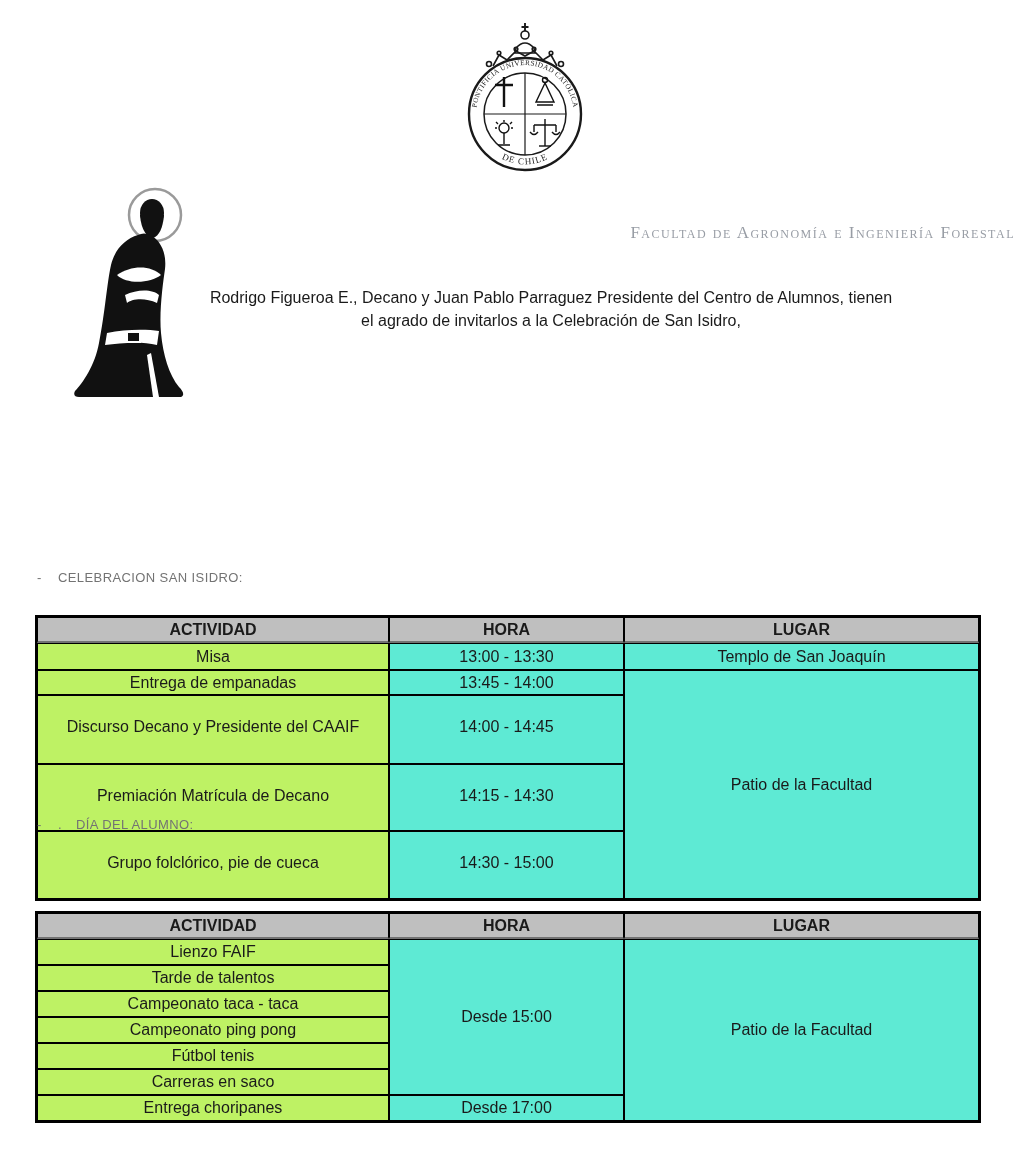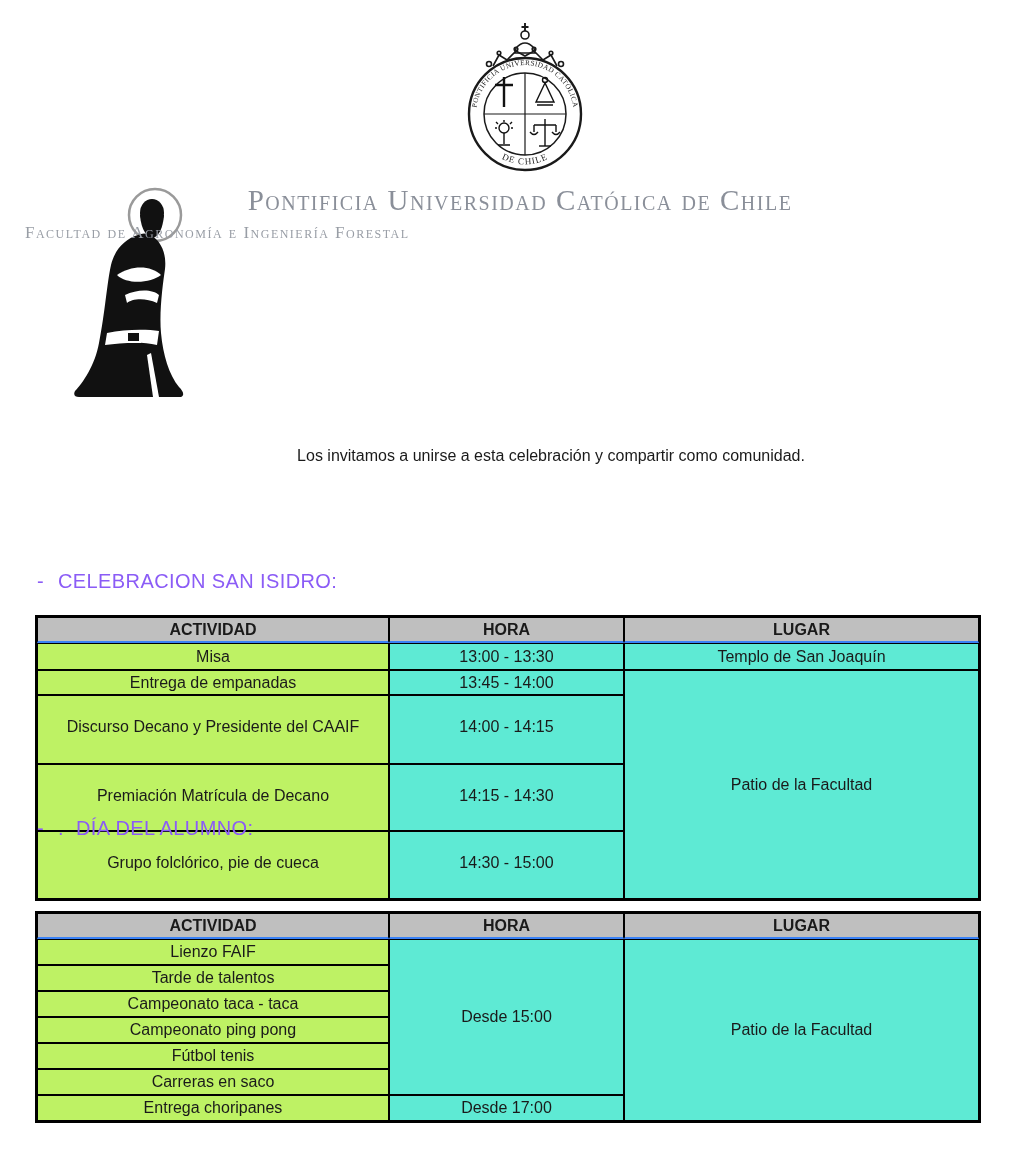--- a/index.html
+++ b/index.html
@@ -11,55 +11,55 @@
 
   
   .seal { left:437px; top:22px; width:176px; height:152px; }
   .saint { left:55px; top:183px; width:150px; height:225px; }
   .uni-title {
     left:25px; right:0; top:184px; text-align:center;
     font-family:"Liberation Serif", serif; font-variant:small-caps;
     font-size:29px; letter-spacing:1.5px; color:#8a8f99; font-weight:normal;
   }
   .uni-subtitle {
-    left:25px; right:0; top:223px; text-align:left;
+    left:25px; right:0; top:223px; text-align:right;
     font-family:"Liberation Serif", serif; font-variant:small-caps;
     font-size:17px; letter-spacing:1.5px; color:#989da5; font-weight:normal;
   }
 
   
   .para {
     left:190px; width:722px; text-align:center; white-space:pre-line;
     font-size:16px; line-height:23px; margin:0;
   }
   .p1 { top:286px; }
   .p2 { top:354px; }
   .p3 { top:444px; }
 
   
-  .section-heading { left:37px; font-size:20px; letter-spacing:0.4px; color:#8b5cf6; }
+  .section-heading { left:37px; font-size:13px; letter-spacing:0.4px; color:#737373; }
   .sh1 { top:570px; }
   .sh2 { top:817px; }
   .section-heading .dash { display:inline-block; width:21px; }
   .section-heading .subdot { display:inline-block; width:18px; }
 
   
   table.sched {
     position:absolute; left:35px; width:942px;
     border-collapse:separate; border-spacing:0; table-layout:fixed;
     border:2px solid #000;
   }
   .t1 { top:615px; }
   .t2 { top:911px; }
   table.sched th, table.sched td {
     border:1px solid #000; text-align:center; vertical-align:middle;
     font-size:16px; padding:2px 4px; overflow:hidden;
   }
   table.sched th {
-    background:#bfbfbf; font-weight:bold; height:19px; border-bottom:2px solid #3b82f6;
+    background:#bfbfbf; font-weight:bold; height:19px; border-bottom:2px solid #737373;
   }
   td.act { background:#bef264; }
   td.plain { background:#5eead4; }
   .t1 tr.r0 td { height:21px; }
   .t1 tr.r1 td { height:19px;text-align:center; }
   .t1 tr.r2 td { height:43px; }
   .t1 tr.r3 td { height:41px; }
   .t1 tr.r4 td { height:42px; }
   .t1 tr.tall td.act, .t1 tr.tall td.plain { vertical-align:top; padding-top:22px; }
   .t1 td.merged { vertical-align:middle; }
@@ -124,24 +124,24 @@
     <ellipse cx="97" cy="30" rx="12" ry="14" fill="#111"></ellipse>
     <path d="M85,32 C86,48 93,55 98,55 C104,53 108,45 109,32 Z" fill="#111"></path>
     <path d="M83,52 C70,56 60,66 56,82 C52,100 50,130 44,160 C40,182 28,200 20,208 C18,212 20,214 24,214 L126,214 C130,212 128,208 124,204 C114,192 108,172 106,150 C104,128 108,100 110,86 C112,68 104,56 95,52 C91,50 87,50 83,52 Z" fill="#111"></path>
     <path d="M62,92 C76,82 96,82 106,92 C96,100 72,102 62,92 Z" fill="#ffffff"></path>
     <path d="M70,112 C82,106 98,106 104,112 L102,120 C90,114 76,116 72,120 Z" fill="#ffffff"></path>
     <path d="M52,150 C70,146 92,146 104,148 L102,162 C86,158 66,160 50,162 Z" fill="#ffffff"></path>
     <rect x="72" y="149" width="13" height="10" fill="#111" stroke="#ffffff" stroke-width="2"></rect>
     <path d="M96,170 L104,214 L98,214 L92,172 Z" fill="#ffffff"></path>
   </svg>
 
-  <div class="abs uni-title">Pontificia Universidad Católica de Chile</div>
   <div class="abs uni-subtitle">Facultad de Agronomía e Ingeniería Forestal</div>
 
-  <p class="abs para p3">Los invitamos a unirse a esta celebración y compartir como comunidad.</p>
+  <p class="abs para p1">Rodrigo Figueroa E., Decano y Juan Pablo Parraguez Presidente del Centro de Alumnos, tienen
+el agrado de invitarlos a la Celebración de San Isidro,</p>
 
   <div class="abs section-heading sh1">
     <span class="dash">-</span><span>CELEBRACION SAN ISIDRO:</span>
   </div>
 
   <table class="sched t1">
     <colgroup>
         <col style="width:352px">
         <col style="width:235px">
         <col style="width:355px">
@@ -159,21 +159,21 @@
         <td class="plain">13:00 - 13:30</td>
         <td class="plain">Templo de San Joaquín</td>
       </tr>
       <tr class="r1">
         <td class="act">Entrega de empanadas</td>
         <td class="plain">13:45 - 14:00</td>
         <td class="plain merged" rowspan="4">Patio de la Facultad</td>
       </tr>
       <tr class="r2 tall">
         <td class="act">Discurso Decano y Presidente del CAAIF</td>
-        <td class="plain">14:00 - 14:15</td>
+        <td class="plain">14:00 - 14:45</td>
       </tr>
       <tr class="r3 tall">
         <td class="act">Premiación Matrícula de Decano</td>
         <td class="plain">14:15 - 14:30</td>
       </tr>
       <tr class="r4 tall">
         <td class="act">Grupo folclórico, pie de cueca</td>
         <td class="plain">14:30 - 15:00</td>
       </tr>
     </tbody>

